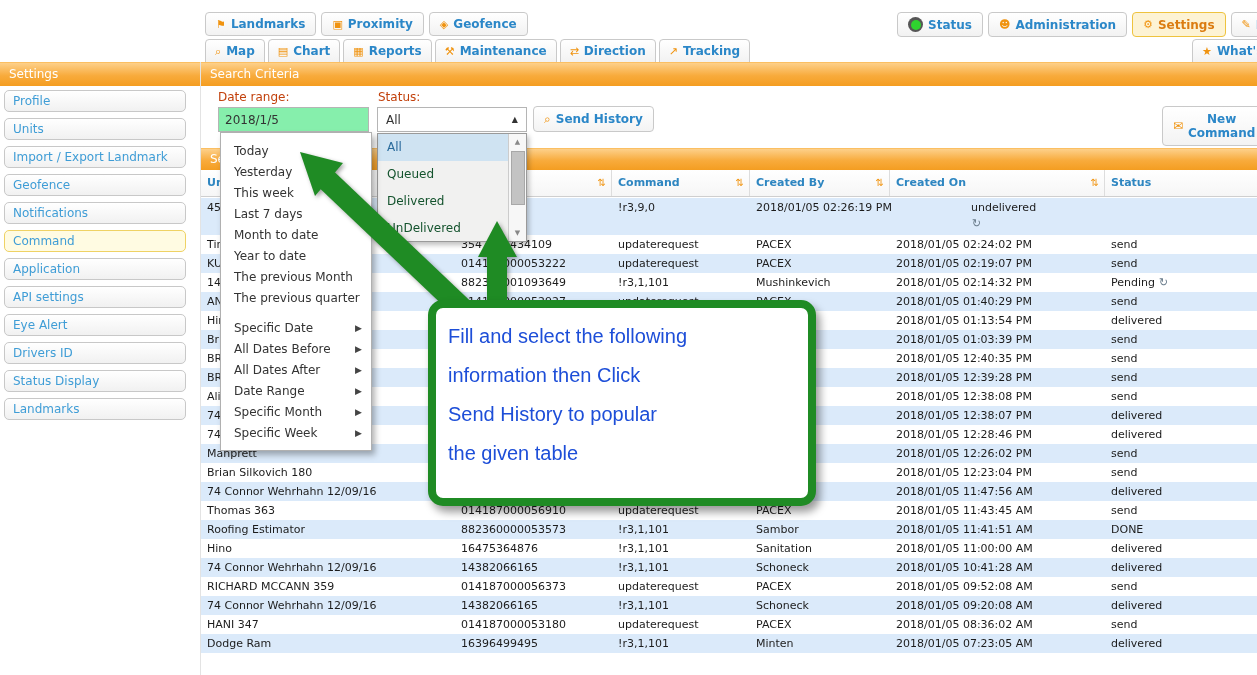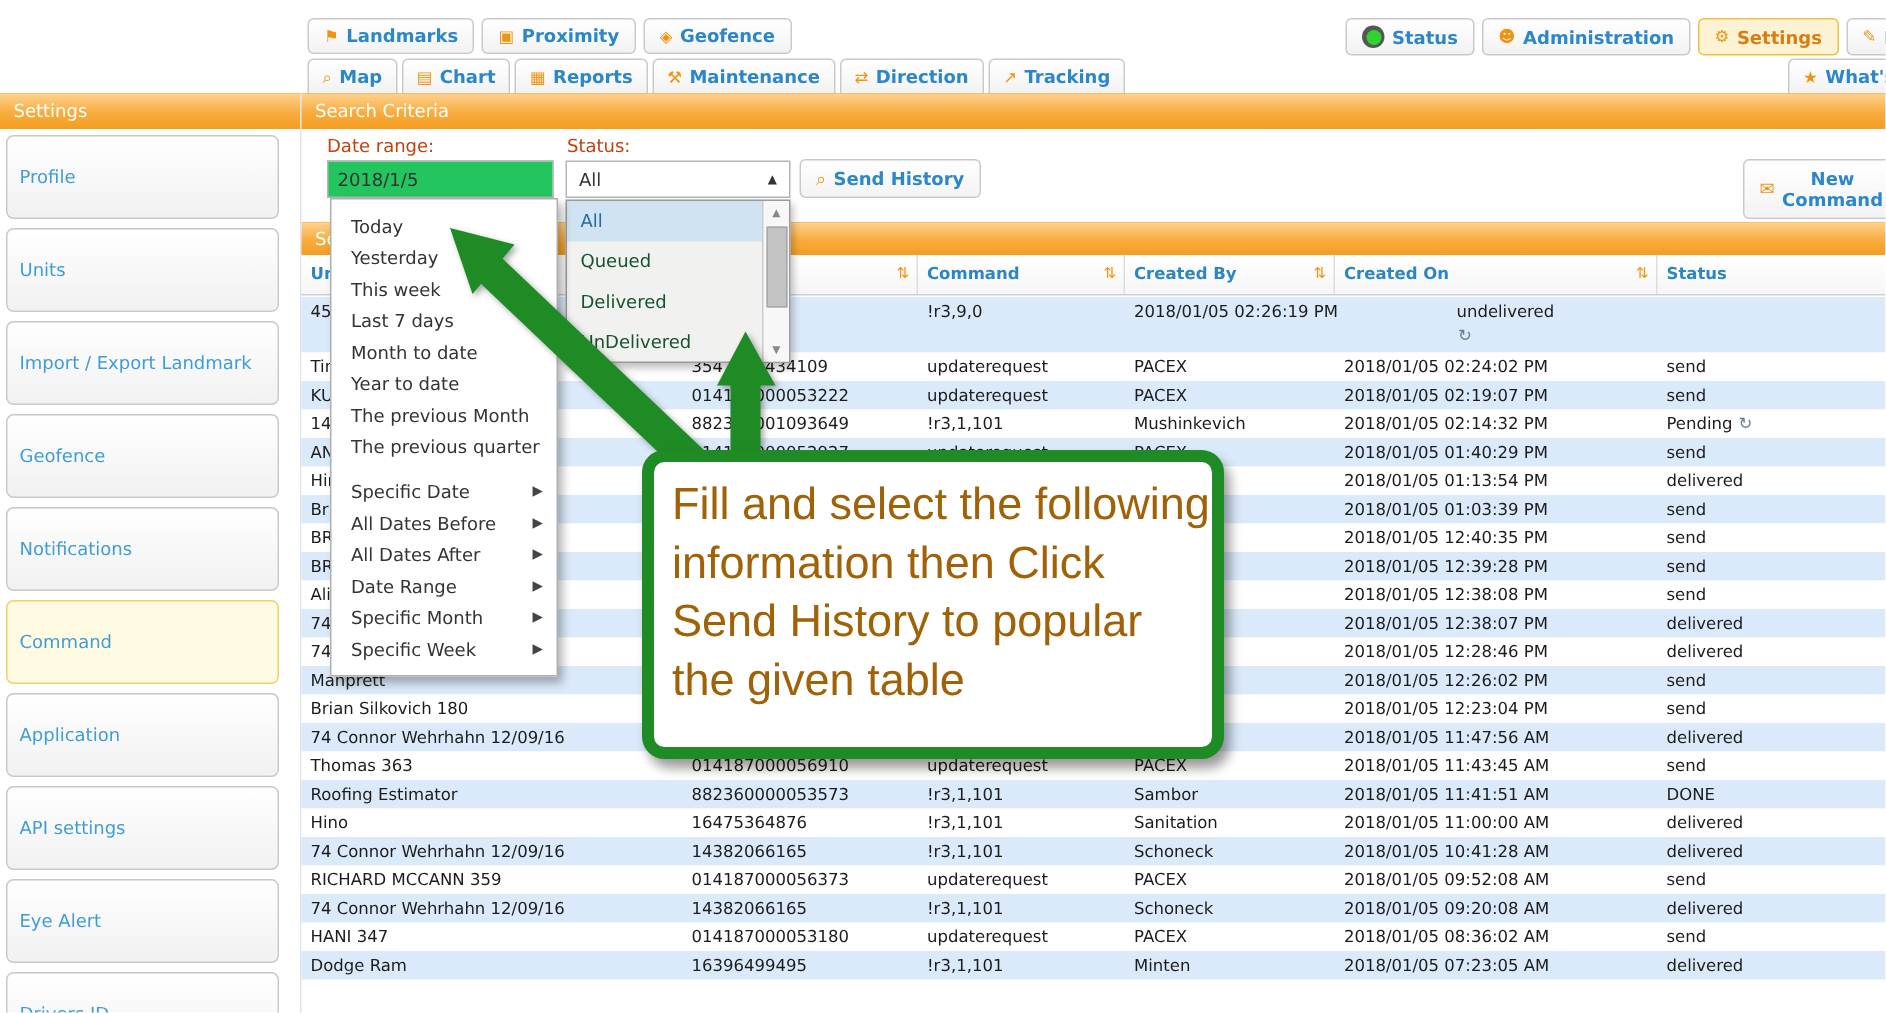--- a/index.html
+++ b/index.html
@@ -22,29 +22,29 @@
   .ic[data-name="status-indicator-icon"]::after{content:"";position:absolute;left:2.5px;top:2.5px;width:10px;height:10px;background:#2fd32f;border-radius:50%;}
   
   .obar{
     position:absolute;background:linear-gradient(#fdd08a,#f8ab3c 55%,#f49d21);
     color:#fff;font-size:12px;line-height:23px;padding-left:9px;box-sizing:border-box;
     border-top:1px solid #fbbf62;
   }
   
   .side-items{position:absolute;left:0;top:90px;width:200px;}
   .sitem{
-    margin:0 14px 6px 4px;padding:20px 8px;font-size:12px;color:#3f9dd6;cursor:pointer;
+    margin:0 14px 6px 4px;padding:3px 8px;font-size:12px;color:#3f9dd6;cursor:pointer;
     background:linear-gradient(#ffffff,#f1f1f1);border:1px solid #c8c8c8;border-radius:5px;
   }
   .sitem.active{background:#fffbe2;border-color:#efd264;}
   .vdiv{position:absolute;left:200px;top:62px;width:1px;height:613px;background:#e3e3e3;}
   
   .flabel{position:absolute;font-size:12px;color:#c2410c;}
   .inputbox{
-    position:absolute;box-sizing:border-box;background:#22c55e;border:1px solid #b5b5b5;
+    position:absolute;box-sizing:border-box;background:#86efac;border:1px solid #b5b5b5;
     font-size:12px;color:#333;padding:3px 6px;font-family:"DejaVu Sans",sans-serif;
   }
   .selectbox{
     position:absolute;box-sizing:border-box;background:#fff;border:1px solid #b5b5b5;
     font-size:12px;color:#333;display:flex;align-items:center;justify-content:space-between;
     padding:0 8px;cursor:pointer;
   }
   .selectbox .caret{font-size:8px;color:#333;}
   .btn{
     position:absolute;display:inline-flex;align-items:center;gap:5px;
@@ -104,21 +104,21 @@
   .sarr.up{top:1px;}
   .sarr.down{bottom:1px;}
   .sthumb{position:absolute;left:2px;top:17px;width:12px;height:52px;background:#c3c3c3;border:1px solid #a8a8a8;cursor:pointer;}
   
   .callout{
     position:absolute;left:428px;top:300px;width:388px;height:206px;box-sizing:border-box;z-index:80;
     background:#fff;border:8px solid #1f8b24;border-radius:15px;
     box-shadow:4px 6px 8px rgba(0,0,0,.4);padding:9px 12px;
   }
   .callout .cline{
-    font-family:"Liberation Sans",sans-serif;font-size:30px;color:#a16207;line-height:39px;white-space:nowrap;
+    font-family:"Liberation Sans",sans-serif;font-size:20px;color:#1d4ed8;line-height:39px;white-space:nowrap;
   }
   .arrows{position:absolute;left:0;top:0;z-index:70;pointer-events:none;filter:drop-shadow(2px 2px 2px rgba(0,0,0,.35));}
 </style>
 </head>
 <body>
 
 <div class="tabrow" style="left:205px;top:12px;" data-name="main-nav-row1">
 
     <div class="tab" data-name="nav-tab">
       <span class="ic" data-name="flag-icon">⚑</span>

